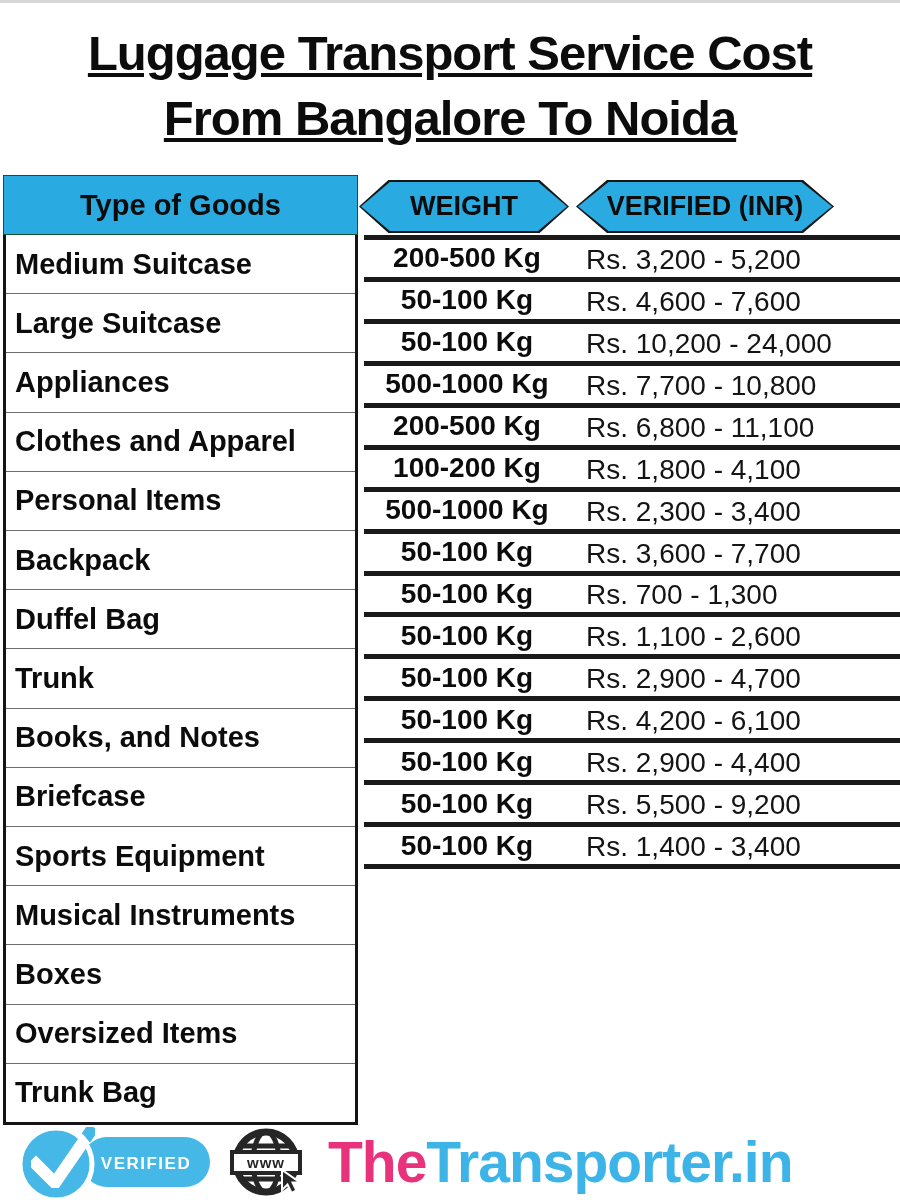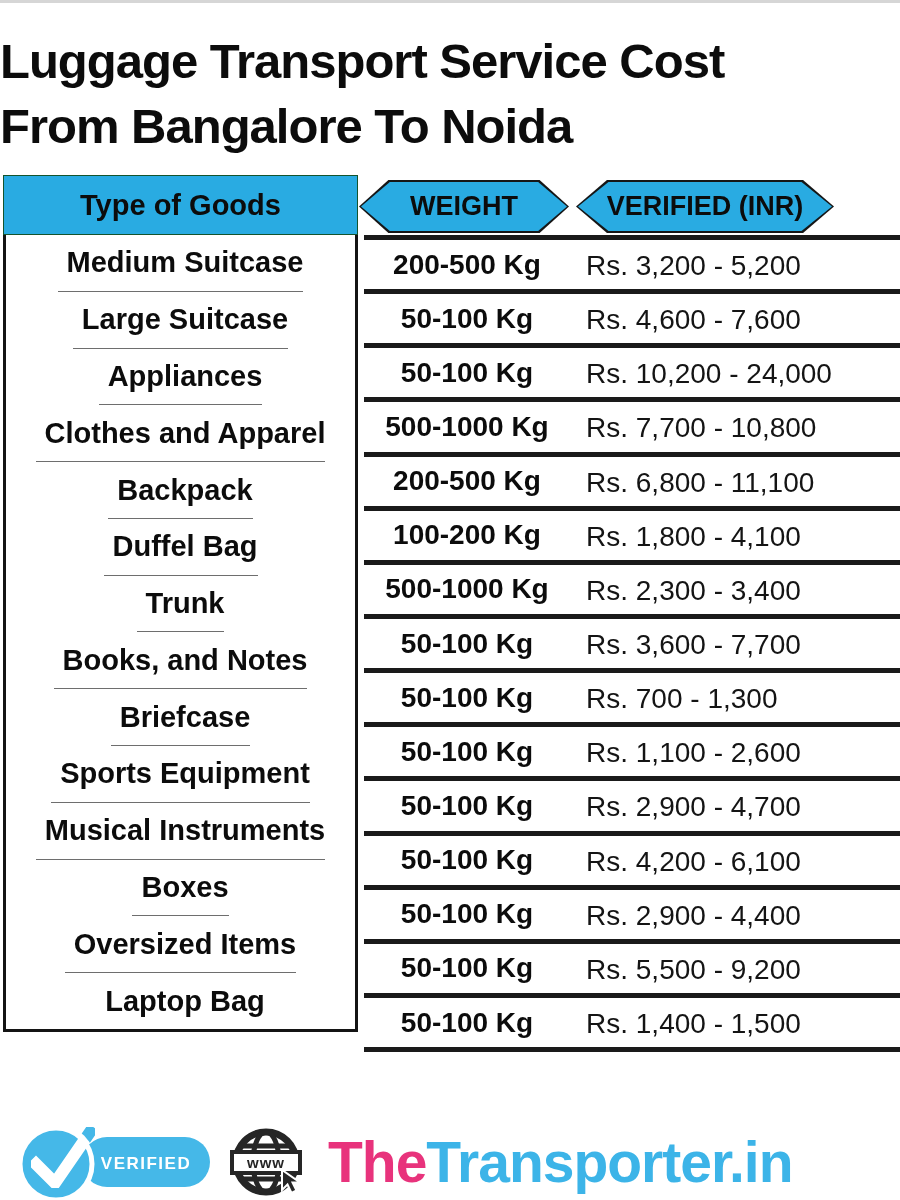--- a/index.html
+++ b/index.html
@@ -3,52 +3,52 @@
 <meta charset="utf-8">
 <style>
   html,body{margin:0;padding:0;background:#ffffff;}
   .page{
     position:relative;width:900px;height:1200px;background:#ffffff;
     font-family:"Liberation Sans",sans-serif;overflow:hidden;
     border-top:3px solid #d6d6d6;box-sizing:border-box;
   }
   
   .title{
-    position:absolute;top:26px;left:0;width:100%;
-    font-weight:bold;color:#0c0c0c;font-size:49px;line-height:65px;letter-spacing:-1px;
+    position:absolute;top:18px;left:0;width:100%;text-align:center;
+    font-weight:bold;color:#0c0c0c;font-size:49px;line-height:65px;letter-spacing:-1px;text-decoration:underline;
   }
   
   .goods-header{
     position:absolute;left:3px;top:172px;width:355px;height:60px;box-sizing:border-box;
     background:var(--accent);border:1px solid #14532d;
     display:flex;align-items:center;justify-content:center;
     font-size:29px;font-weight:bold;color:#0c0c0c;
   }
   .hex{position:absolute;top:177px;height:53px;clip-path:var(--clip);background:#161616;}
   .hex-weight{left:359px;width:210px;--clip:polygon(0 50%,14% 0,86% 0,100% 50%,86% 100%,14% 100%);}
   .hex-charges{left:576px;width:258px;--clip:polygon(0 50%,12% 0,88% 0,100% 50%,88% 100%,12% 100%);}
   .hex-inner{
     position:absolute;inset:2px;background:var(--accent);clip-path:var(--clip);
     display:flex;align-items:center;justify-content:center;
     font-size:27px;font-weight:bold;color:#0c0c0c;
   }
   
   .goods-rows{
-    position:absolute;left:3px;top:232px;width:355px;height:797px;box-sizing:border-box;
+    position:absolute;left:3px;top:232px;width:355px;height:890px;box-sizing:border-box;
     border:3px solid #141414;border-top:none;
-    display:flex;flex-direction:column;background:#fff;align-items:center;
+    display:flex;flex-direction:column;background:#fff;
   }
   .goods-cell{
     flex:1;display:flex;align-items:center;padding-left:9px;
     font-size:29px;font-weight:bold;color:#0c0c0c;box-sizing:border-box;
   }
   .goods-cell:not(:last-child){border-bottom:1px solid #6e6e6e;}
   
   .values-rows{
-    position:absolute;left:364px;top:232px;width:536px;height:817px;
+    position:absolute;left:364px;top:232px;width:536px;height:634px;
     display:flex;flex-direction:column;
   }
   .value-row{
     flex:1;display:flex;align-items:center;box-sizing:border-box;
     border-top:5px solid #1a1a1a;
   }
   .value-row:last-child{border-bottom:5px solid #1a1a1a;}
   .weight-cell{width:206px;text-align:center;font-size:28px;font-weight:bold;color:#0c0c0c;}
   .charges-cell{flex:1;padding-left:16px;font-size:28px;font-weight:normal;color:#141414;padding-top:3px;}
   
@@ -79,30 +79,31 @@
   </div>
   <div class="hex hex-charges">
     <div class="hex-inner">VERIFIED (INR)</div>
   </div>
 
   <div class="goods-rows">
       <div class="goods-cell">Medium Suitcase</div>
       <div class="goods-cell">Large Suitcase</div>
       <div class="goods-cell">Appliances</div>
       <div class="goods-cell">Clothes and Apparel</div>
+      <div class="goods-cell">Personal Items</div>
       <div class="goods-cell">Backpack</div>
       <div class="goods-cell">Duffel Bag</div>
       <div class="goods-cell">Trunk</div>
       <div class="goods-cell">Books, and Notes</div>
       <div class="goods-cell">Briefcase</div>
       <div class="goods-cell">Sports Equipment</div>
       <div class="goods-cell">Musical Instruments</div>
       <div class="goods-cell">Boxes</div>
       <div class="goods-cell">Oversized Items</div>
-      <div class="goods-cell">Laptop Bag</div>
+      <div class="goods-cell">Trunk Bag</div>
     </div>
   <div class="values-rows">
       <div class="value-row">
         <div class="weight-cell">200-500 Kg</div>
         <div class="charges-cell">Rs. 3,200 - 5,200</div>
       </div>
       <div class="value-row">
         <div class="weight-cell">50-100 Kg</div>
         <div class="charges-cell">Rs. 4,600 - 7,600</div>
       </div>
@@ -149,21 +150,21 @@
       <div class="value-row">
         <div class="weight-cell">50-100 Kg</div>
         <div class="charges-cell">Rs. 2,900 - 4,400</div>
       </div>
       <div class="value-row">
         <div class="weight-cell">50-100 Kg</div>
         <div class="charges-cell">Rs. 5,500 - 9,200</div>
       </div>
       <div class="value-row">
         <div class="weight-cell">50-100 Kg</div>
-        <div class="charges-cell">Rs. 1,400 - 1,500</div>
+        <div class="charges-cell">Rs. 1,400 - 3,400</div>
       </div>
     </div>
 
   <div class="verified-badge">
     <svg width="205" height="84" viewBox="0 0 205 84">
       <rect x="72" y="18" width="128" height="50" rx="25" fill="var(--badge)"></rect>
       <mask id="mIn">
           <rect width="205" height="84" fill="#000"></rect>
           <circle cx="46" cy="45" r="36" fill="#fff"></circle>
         </mask>

